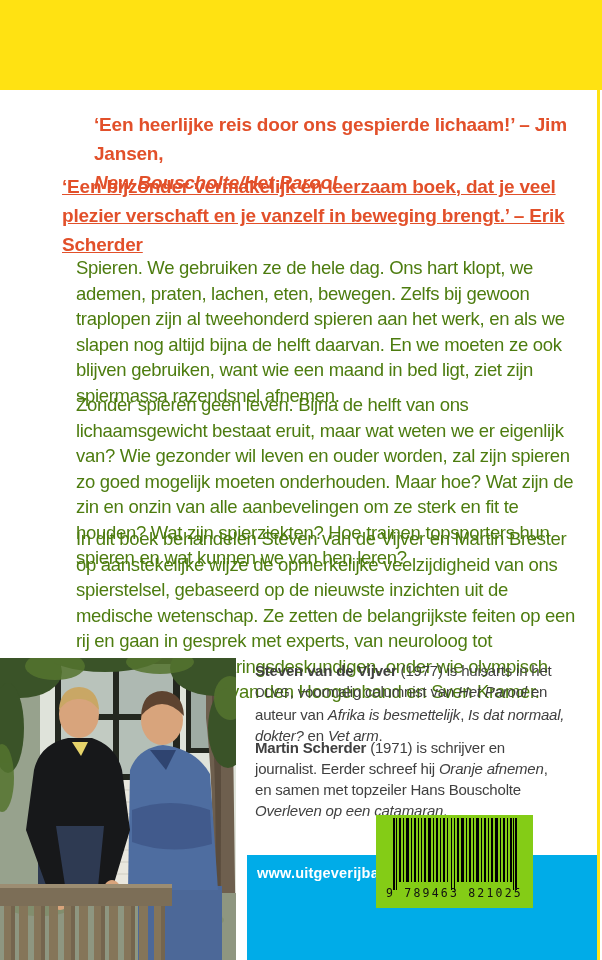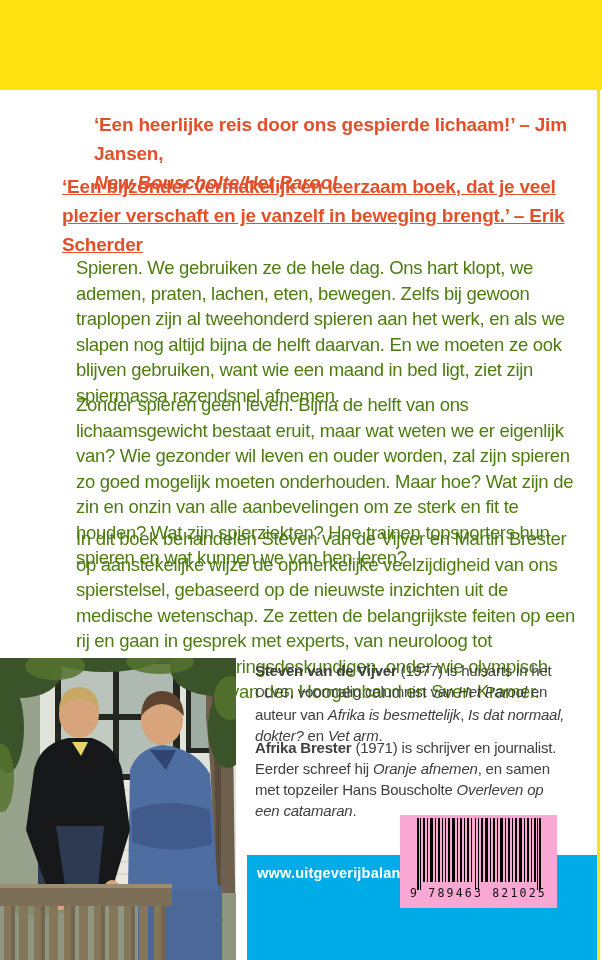--- a/index.html
+++ b/index.html
@@ -39,22 +39,22 @@
   .sc{font-size:0.82em;text-transform:uppercase;letter-spacing:0.4px;}
   .cyan-strip{
     position:absolute;left:247px;top:855px;width:350px;height:105px;
     background:#00ACE8;
   }
   .site-url{
     position:absolute;left:257px;top:865px;
     color:#ffffff;font-weight:bold;font-size:14.5px;letter-spacing:0.2px;
   }
   .barcode-box{
-    position:absolute;left:400px;top:815px;width:157px;height:93px;
-    background:#f9a8d4;
+    position:absolute;left:376px;top:815px;width:157px;height:93px;
+    background:#84cc16;
   }
   .barcode-svg{position:absolute;left:0;top:0;display:block;}
   .isbn-digits{
     position:absolute;left:0;bottom:8px;width:157px;text-align:center;
     font-family:"DejaVu Sans Mono", monospace;
     font-size:11.5px;color:#111;letter-spacing:2.2px;white-space:pre;
   }
 </style>
 </head>
 <body>
@@ -156,21 +156,21 @@
           <rect x="41" y="248" width="4" height="54"></rect>
         <rect x="71" y="248" width="4" height="54"></rect>
           <rect x="101" y="248" width="4" height="54"></rect>
         <rect x="131" y="248" width="4" height="54"></rect>
           <rect x="161" y="248" width="4" height="54"></rect>
       </g>
     </g>
   </svg>
 
   <p class="bio bio-1"><span class="b">Steven van de Vijver</span><span> (1977) is huisarts in het </span><span class="sc">OLVG</span><span>, voormalig columnist van </span><span class="i">Het Parool</span><span> en auteur van </span><span class="i">Afrika is besmettelijk</span><span>, </span><span class="i">Is dat normaal, dokter?</span><span> en </span><span class="i">Vet arm</span><span>.</span></p>
-  <p class="bio bio-2"><span class="b">Afrika Brester</span><span> (1971) is schrijver en journalist. Eerder schreef hij </span><span class="i">Oranje afnemen</span><span>, en samen met topzeiler Hans Bouscholte </span><span class="i">Overleven op een catamaran</span><span>.</span></p>
+  <p class="bio bio-2"><span class="b">Martin Scherder</span><span> (1971) is schrijver en journalist. Eerder schreef hij </span><span class="i">Oranje afnemen</span><span>, en samen met topzeiler Hans Bouscholte </span><span class="i">Overleven op een catamaran</span><span>.</span></p>
 
   <div class="cyan-strip"></div>
   <div class="site-url">www.uitgeverijbalans.nl</div>
 
   <div class="barcode-box">
     <svg class="barcode-svg" width="157" height="93" viewBox="0 0 157 93" xmlns="http://www.w3.org/2000/svg">
       <g fill="#000000" transform="translate(17,3)">
         <rect x="0" y="0" width="2" height="72"></rect>
           <rect x="3" y="0" width="1" height="72"></rect>
         <rect x="6" y="0" width="2" height="64"></rect>

